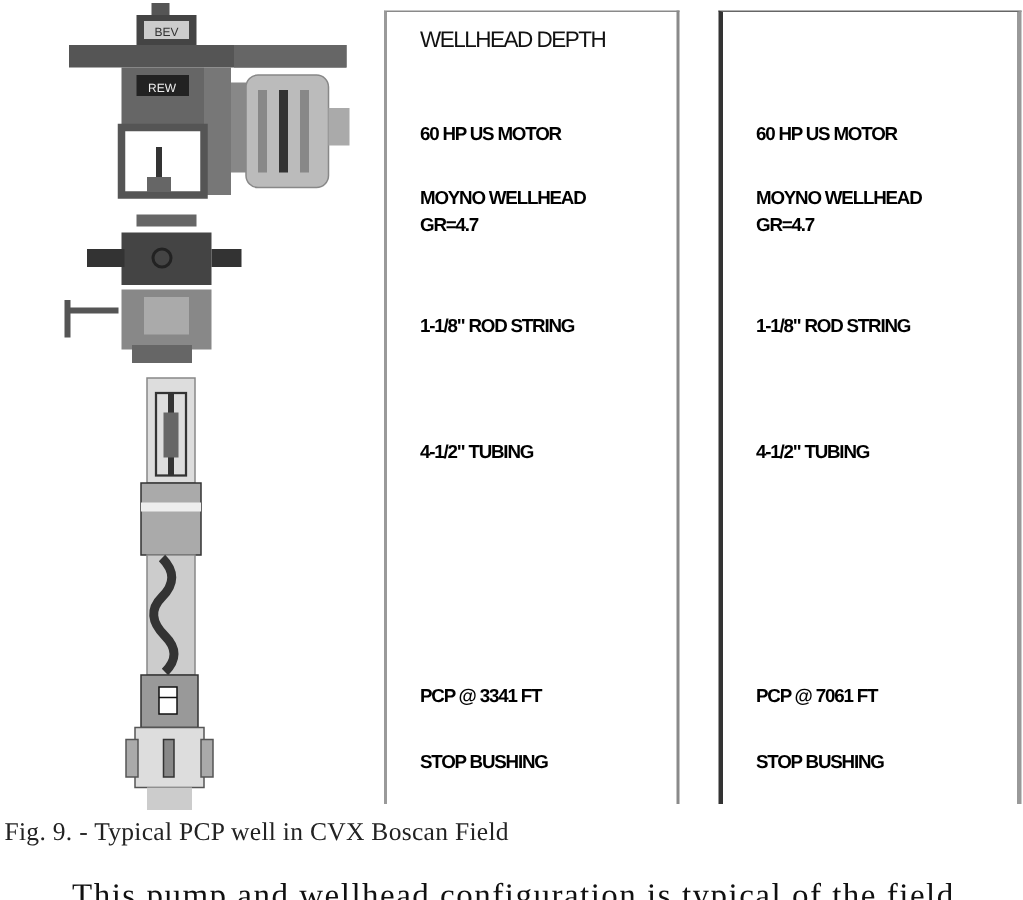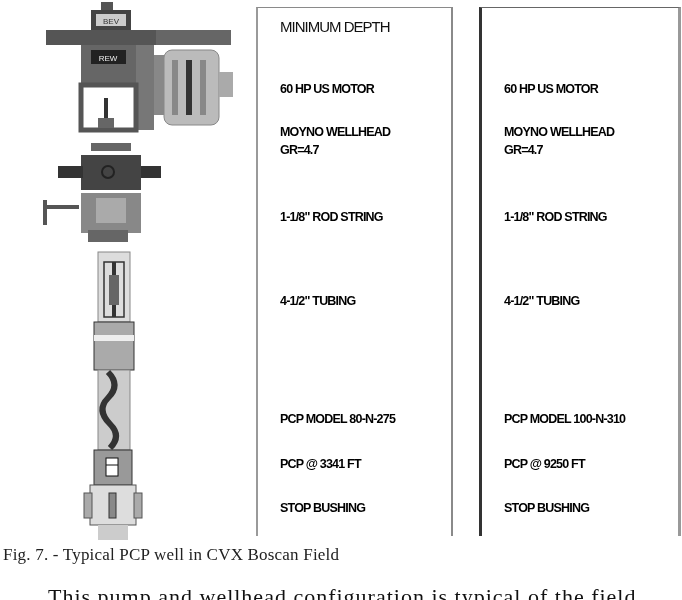--- a/index.html
+++ b/index.html
@@ -73,37 +73,35 @@
     <rect x="70" y="458" width="12" height="18" fill="#fff" stroke="#111"></rect>
     <line x1="70" y1="465" x2="82" y2="465" stroke="#111"></line>
     <rect x="54" y="485" width="46" height="40" fill="#ddd" stroke="#555"></rect>
     <rect x="48" y="493" width="8" height="25" fill="#aaa" stroke="#555"></rect>
     <rect x="98" y="493" width="8" height="25" fill="#aaa" stroke="#555"></rect>
     <rect x="73" y="493" width="7" height="25" fill="#888" stroke="#333"></rect>
     <rect x="62" y="525" width="30" height="15" fill="#ccc"></rect>
   </svg>
 
   <div class="depth-box box-min">
-    <div class="box-title">MINIMUM DEPTH</div>
+    <div class="box-title">WELLHEAD DEPTH</div>
     <div class="item" style="top:72px">60 HP US MOTOR</div>
     <div class="item" style="top:115px">MOYNO WELLHEAD</div>
     <div class="item" style="top:133px">GR=4.7</div>
     <div class="item" style="top:200px">1-1/8" ROD STRING</div>
     <div class="item" style="top:284px">4-1/2" TUBING</div>
-    <div class="item" style="top:402px">PCP MODEL 80-N-275</div>
     <div class="item" style="top:447px">PCP @ 3341 FT</div>
     <div class="item" style="top:491px">STOP BUSHING</div>
   </div>
 
   <div class="depth-box box-max">
     <div class="item" style="top:72px">60 HP US MOTOR</div>
     <div class="item" style="top:115px">MOYNO WELLHEAD</div>
     <div class="item" style="top:133px">GR=4.7</div>
     <div class="item" style="top:200px">1-1/8" ROD STRING</div>
     <div class="item" style="top:284px">4-1/2" TUBING</div>
-    <div class="item" style="top:402px">PCP MODEL 100-N-310</div>
-    <div class="item" style="top:447px">PCP @ 9250 FT</div>
+    <div class="item" style="top:447px">PCP @ 7061 FT</div>
     <div class="item" style="top:491px">STOP BUSHING</div>
   </div>
 </div>
 
-<div class="caption">Fig. 7. - Typical PCP well in CVX Boscan Field</div>
+<div class="caption">Fig. 9. - Typical PCP well in CVX Boscan Field</div>
 <div class="body-line">This pump and wellhead configuration is typical of the field</div>
 
 </body></html>

